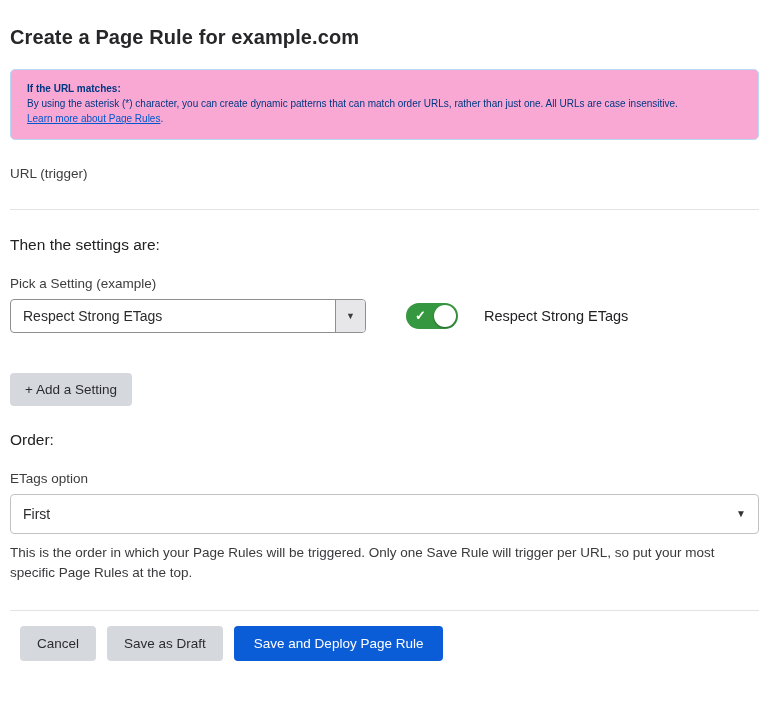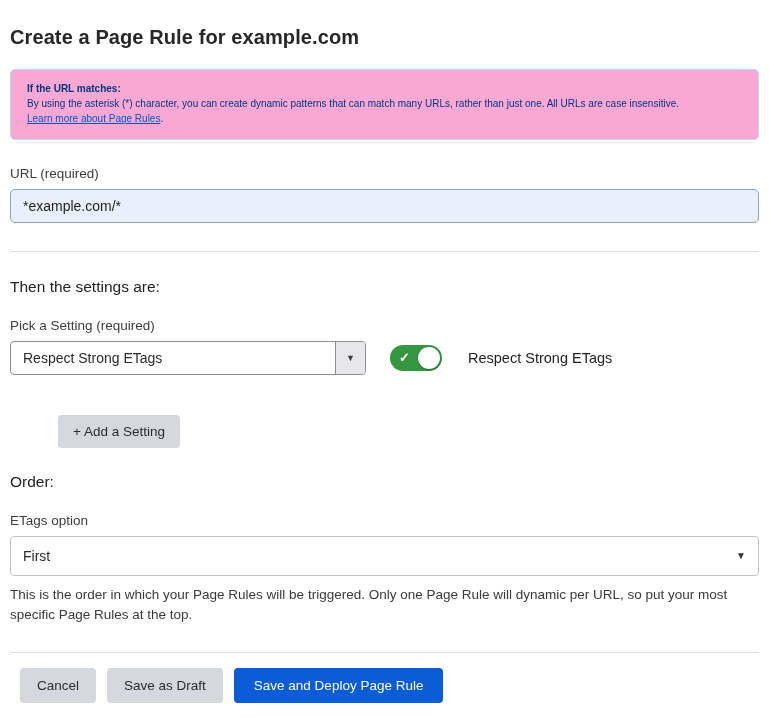--- a/index.html
+++ b/index.html
@@ -59,21 +59,21 @@
     margin: 28px 0 26px 0;
   }
 
   .section-heading {
     font-size: 15.5px;
     font-weight: normal;
     color: #222225;
     margin-bottom: 22px;
   }
 
-  .setting-row { display: flex; align-items: flex-start; }
+  .setting-row { display: flex; align-items: flex-start; gap: 16px; }
 
   .setting-select {
     width: 356px;
     height: 34px;
     border: 1px solid #8e8e93;
     border-radius: 4px;
     background: #ffffff;
     display: flex;
     align-items: stretch;
     cursor: pointer;
@@ -137,21 +137,20 @@
     margin-top: 40px;
     display: inline-block;
     background: #d5d8dc;
     color: #2c2c2f;
     border: none;
     border-radius: 4px;
     padding: 9px 15px;
     font-size: 13.5px;
     font-family: "Liberation Sans", sans-serif;
     cursor: pointer;
-    margin-left: 48px;
   }
 
   .order-select {
     width: 100%;
     height: 40px;
     border: 1px solid #c3c3c7;
     border-radius: 4px;
     background: #ffffff;
     display: flex;
     align-items: center;
@@ -192,32 +191,31 @@
 </style>
 </head>
 <body>
 
 <div class="container">
 
   <h1 class="page-title">Create a Page Rule for example.com</h1>
 
   <div class="info-box">
     <div class="info-heading">If the URL matches:</div>
-    <div class="info-body">By using the asterisk (*) character, you can create dynamic patterns that can match many URLs, rather than just one. All URLs are case insensitive.</div>
+    <div class="info-body">By using the asterisk (*) character, you can create dynamic patterns that can match order URLs, rather than just one. All URLs are case insensitive.</div>
     <div><a class="info-link">Learn more about Page Rules</a><span class="info-period">.</span></div>
   </div>
 
-  <div class="field-label">URL (required)</div>
-  <input class="url-input" type="text" value="*example.com/*" style="">
+  <div class="field-label">URL (trigger)</div>
 
   <hr class="divider">
 
   <div class="section-heading">Then the settings are:</div>
 
-  <div class="field-label">Pick a Setting (required)</div>
+  <div class="field-label">Pick a Setting (example)</div>
 
   <div class="setting-row">
     <div class="setting-select">
       <div class="setting-select-value">Respect Strong ETags</div>
       <div class="setting-select-arrow">▼</div>
     </div>
 
     <div class="toggle-wrap">
       <div class="toggle">
         <span class="toggle-check">✓</span>
@@ -233,21 +231,21 @@
 
   <div class="section-heading">Order:</div>
 
   <div class="field-label">ETags option</div>
 
   <div class="order-select">
     <div class="order-select-value">First</div>
     <div class="order-select-chevron">▼</div>
   </div>
 
-  <div class="help-text">This is the order in which your Page Rules will be triggered. Only one Page Rule will dynamic per URL, so put your most specific Page Rules at the top.</div>
+  <div class="help-text">This is the order in which your Page Rules will be triggered. Only one Save Rule will trigger per URL, so put your most specific Page Rules at the top.</div>
 
   <div class="footer">
     <button class="btn btn-secondary">Cancel</button>
     <button class="btn btn-secondary">Save as Draft</button>
     <button class="btn btn-primary">Save and Deploy Page Rule</button>
   </div>
 
 </div>
 
 </body></html>

